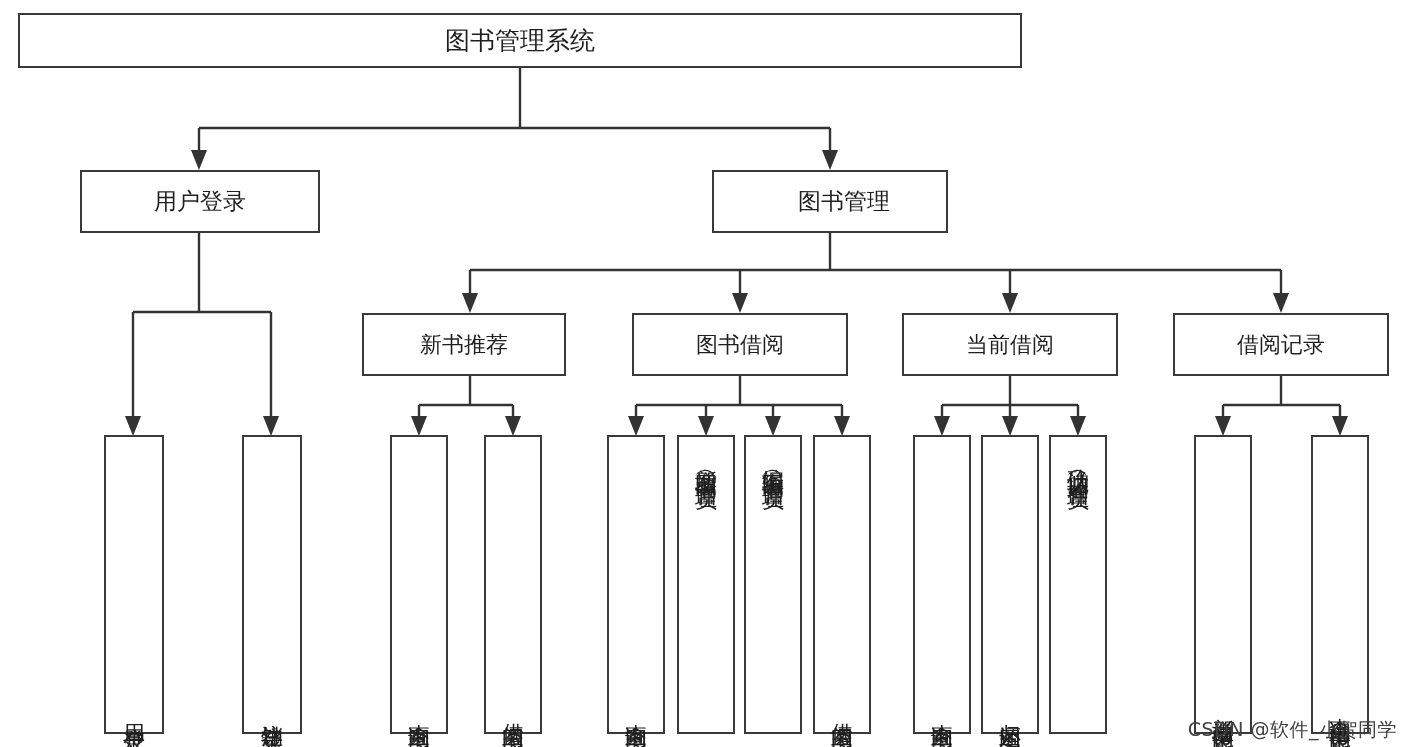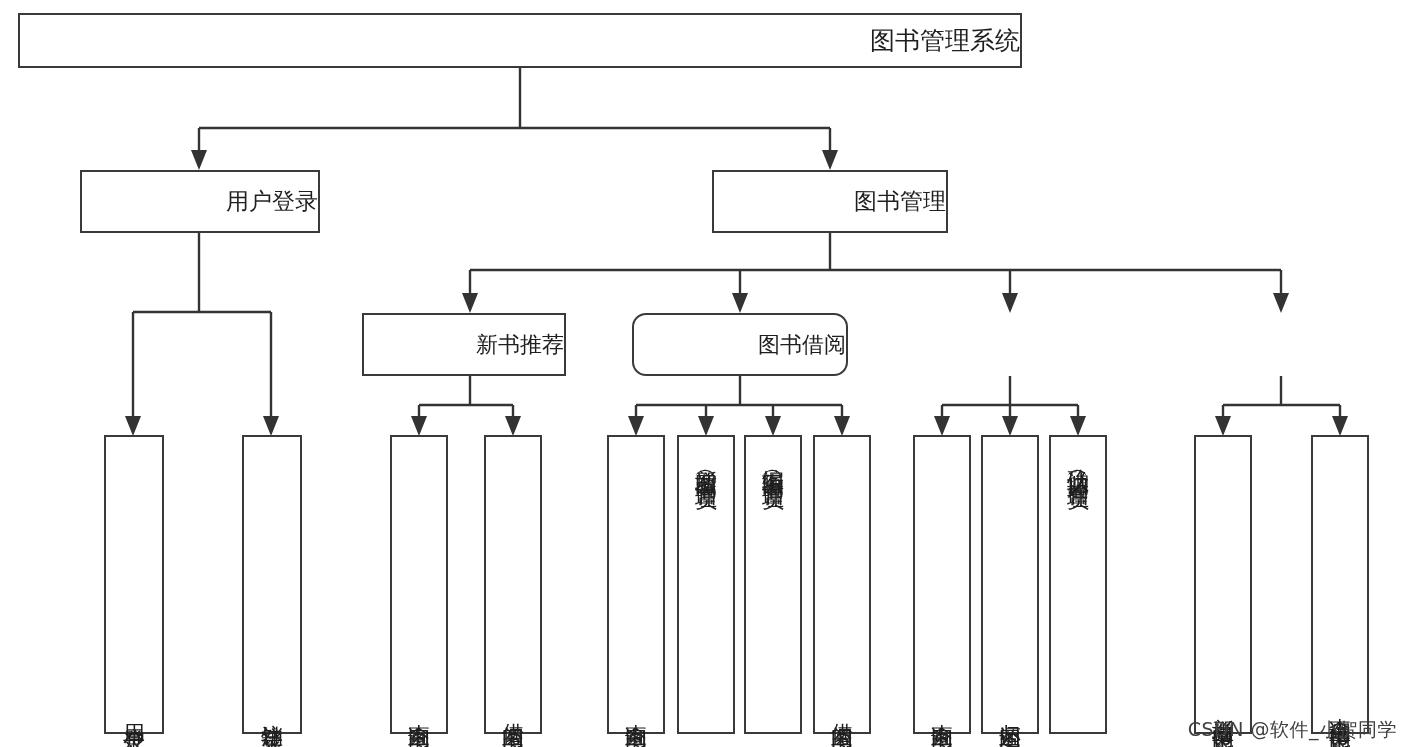--- a/index.html
+++ b/index.html
@@ -39,21 +39,21 @@
   }
 
   
   .node {
     position: absolute;
     box-sizing: border-box;
     background: #ffffff;
     border: 2.4px solid #3a3a3a;
     display: flex;
     align-items: center;
-    justify-content: flex-end;
+    justify-content: center;
     text-align: center;
     color: #1f1f1f;
     line-height: 1.18;
   }
   .node.root {
     font-size: 25px;
   }
   .node.level2 {
     font-size: 23px;
   }
@@ -176,22 +176,28 @@
   <div class="node level2" style="left:80px; top:170px; width:240px; height:63px;">
     <span>用户登录</span>
   </div>
   <div class="node level2" style="left:712px; top:170px; width:236px; height:63px;padding-left:28px;">
     <span>图书管理</span>
   </div>
 
   <div class="node level3" style="left:362px; top:313px; width:204px; height:63px;">
     <span>新书推荐</span>
   </div>
-  <div class="node level3" style="left:632px; top:313px; width:216px; height:63px;border-radius:14px;">
+  <div class="node level3" style="left:632px; top:313px; width:216px; height:63px;">
     <span>图书借阅</span>
+  </div>
+  <div class="node level3" style="left:902px; top:313px; width:216px; height:63px;">
+    <span>当前借阅</span>
+  </div>
+  <div class="node level3" style="left:1173px; top:313px; width:216px; height:63px;">
+    <span>借阅记录</span>
   </div>
 
   <div class="node leaf short" style="left:104px; top:435px; width:60px; height:299px;">
     <span class="vtext">用户登录</span>
   </div>
   <div class="node leaf short" style="left:242px; top:435px; width:60px; height:299px;">
     <span class="vtext">注销登录</span>
   </div>
 
   <div class="node leaf short" style="left:390px; top:435px; width:58px; height:299px;">

